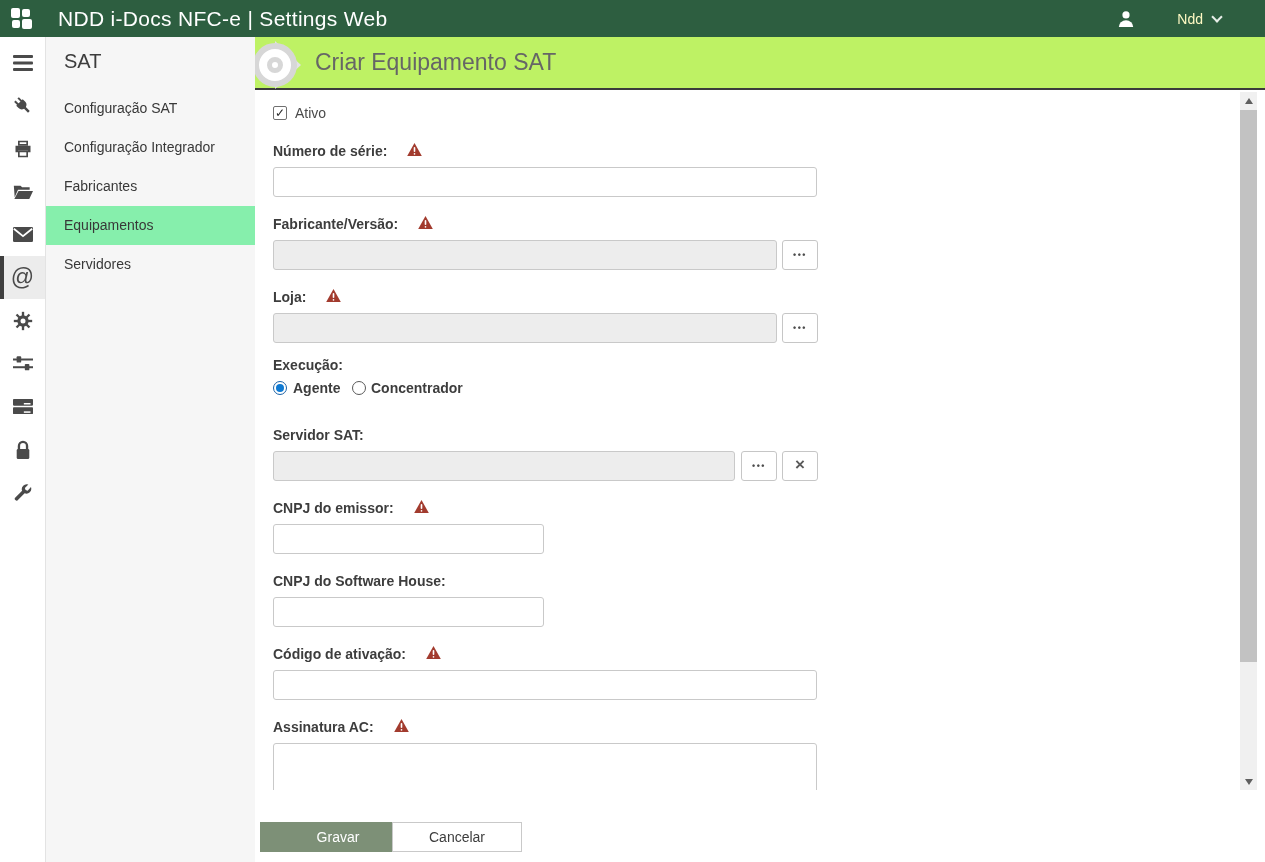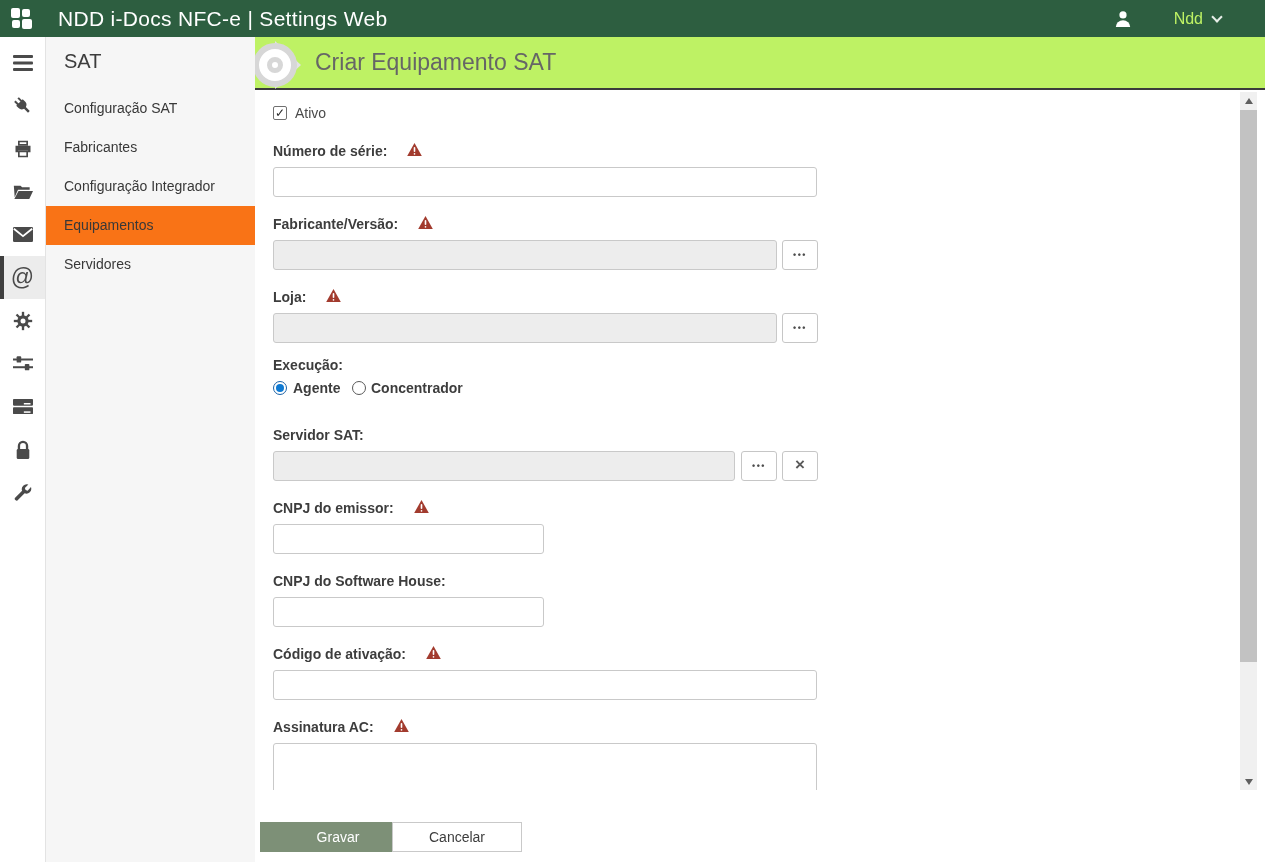--- a/index.html
+++ b/index.html
@@ -9,36 +9,36 @@
   
   .topbar { position:absolute; left:0; top:0; width:100%; height:37px; background:#2d5e40; display:flex; align-items:center; z-index:5; }
   .logo-tiles { margin-left:11px; width:22px; height:21px; position:relative; flex:0 0 auto; }
   .logo-tiles div { position:absolute; background:#fff; border-radius:2px; }
   .lt1 { left:0; top:0; width:9px; height:10px; }
   .lt2 { left:11px; top:1px; width:8px; height:8px; }
   .lt3 { left:1px; top:12px; width:8px; height:8px; }
   .lt4 { left:11px; top:11px; width:10px; height:10px; }
   .topbar-title { color:#fff; font-size:21px; font-weight:400; letter-spacing:.3px; margin-left:25px; }
   .user-menu { position:absolute; right:44px; top:0; height:37px; display:flex; align-items:center; gap:10px; cursor:pointer; }
-  .user-name { color:#bef264; font-size:16px;margin-left:32px; }
+  .user-name { color:#fef9c3; font-size:14px;margin-left:32px; }
   .chev { width:8px; height:8px; border-right:2px solid #e8efe9; border-bottom:2px solid #e8efe9; transform:rotate(45deg); margin-top:-4px; }
 
   
   .icon-rail { position:absolute; left:0; top:37px; width:46px; bottom:0; background:#fff; border-right:1px solid #e3e3e3; padding-top:4px; z-index:4; }
   .rail-item { height:43px; display:flex; align-items:center; justify-content:center; cursor:pointer; }
   .rail-item.selected { background:#ececec; border-left:4px solid #3f3f3f; padding-right:4px; }
   .rail-item svg { display:block; }
   .at-glyph { font-size:23px; color:#4a4a4a; font-weight:400; line-height:1; }
 
   
   .sidebar { position:absolute; left:46px; top:37px; width:209px; bottom:0; background:#f6f6f6; z-index:3; }
   .sidebar-title { font-size:20px; color:#3d3d3d; padding:13px 0 0 18px; font-weight:400; }
   .sidebar-items { margin-top:16px; }
   .side-item { height:39px; line-height:39px; padding-left:18px; font-size:14px; color:#383838; cursor:pointer; white-space:nowrap; }
-  .side-item.selected { background:#f97316; }
+  .side-item.selected { background:#86efac; }
 
   
   .main { position:absolute; left:255px; top:37px; right:0; bottom:0; background:#fff; }
   .page-header { position:absolute; left:0; top:0; right:0; height:53px; background:#bef264; border-bottom:2px solid #3b3b3b; z-index:2; }
   .page-logo { position:absolute; left:0; top:3px; width:58px; height:50px; }
   .pl-chev { position:absolute; left:20px; top:1px; width:0; height:0; border-top:24px solid transparent; border-bottom:24px solid transparent; border-left:26px solid #e3e3e3; }
   .pl-ring-outer { position:absolute; left:-2px; top:3px; width:44px; height:44px; border:6px solid #d7d7d7; border-radius:50%; background:#fff; }
   .pl-ring-inner { position:absolute; left:12px; top:17px; width:16px; height:16px; border:5px solid #d7d7d7; border-radius:50%; background:#fff; }
   .page-title { position:absolute; left:60px; top:12px; font-size:23px; color:#666; font-weight:400; }
 
@@ -187,22 +187,22 @@
     <svg width="19" height="19" viewBox="0 0 24 24">
         <path fill="#4a4a4a" d="M22.7 5.2a6.2 6.2 0 0 1-8 7.9l-8.2 8.2a2.3 2.3 0 1 1-3.2-3.2l8.2-8.2a6.2 6.2 0 0 1 7.9-8L15 6.3l.9 2.6 2.6.9z"></path>
       </svg>
   </div>
 </nav>
 
 <aside class="sidebar">
   <div class="sidebar-title">SAT</div>
   <div class="sidebar-items">
     <div class="side-item">Configuração SAT</div>
+    <div class="side-item">Configuração Integrador</div>
     <div class="side-item">Fabricantes</div>
-    <div class="side-item">Configuração Integrador</div>
     <div class="side-item selected">Equipamentos</div>
     <div class="side-item">Servidores</div>
   </div>
 </aside>
 
 <main class="main">
 
   <div class="page-header">
     <div class="page-logo">
       <div class="pl-chev"></div>

